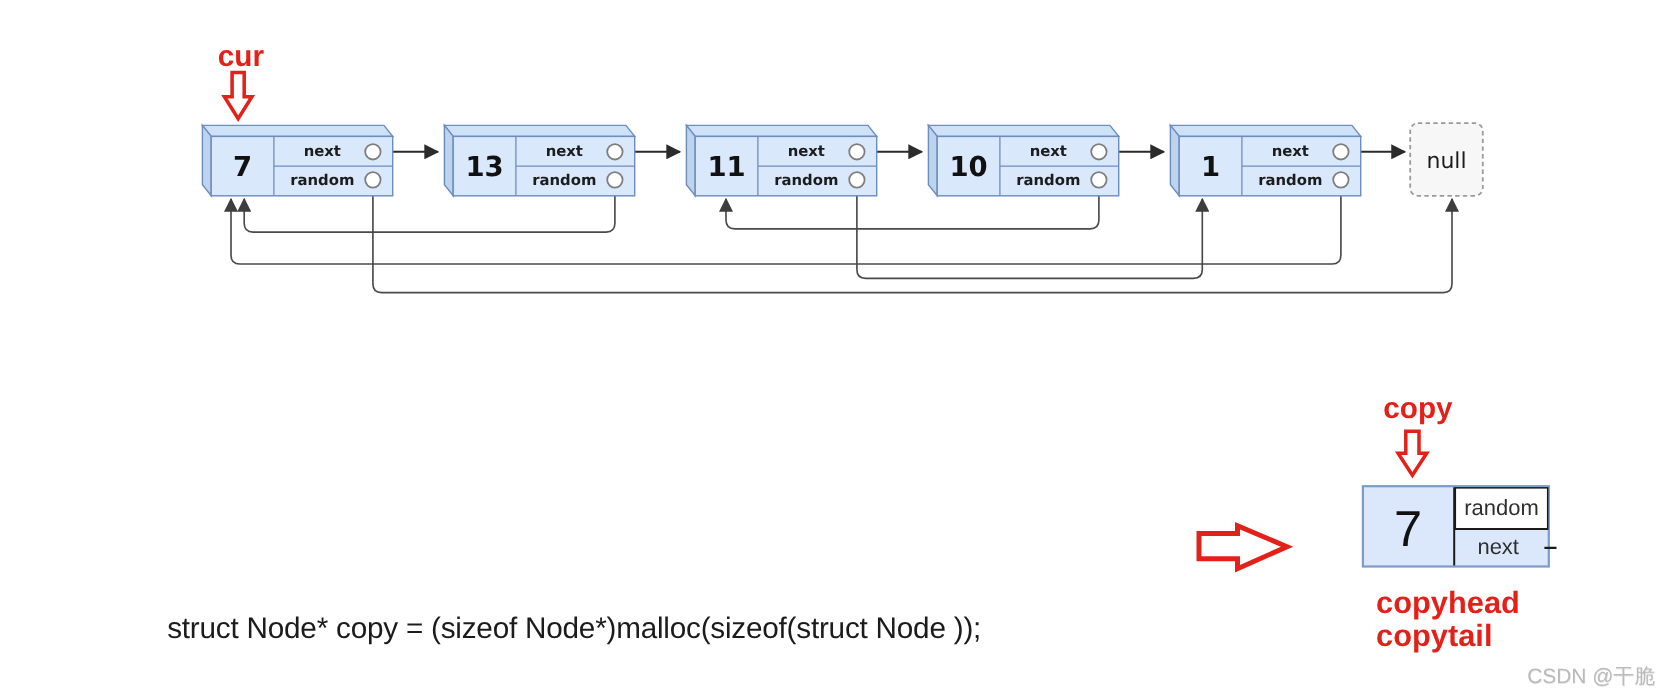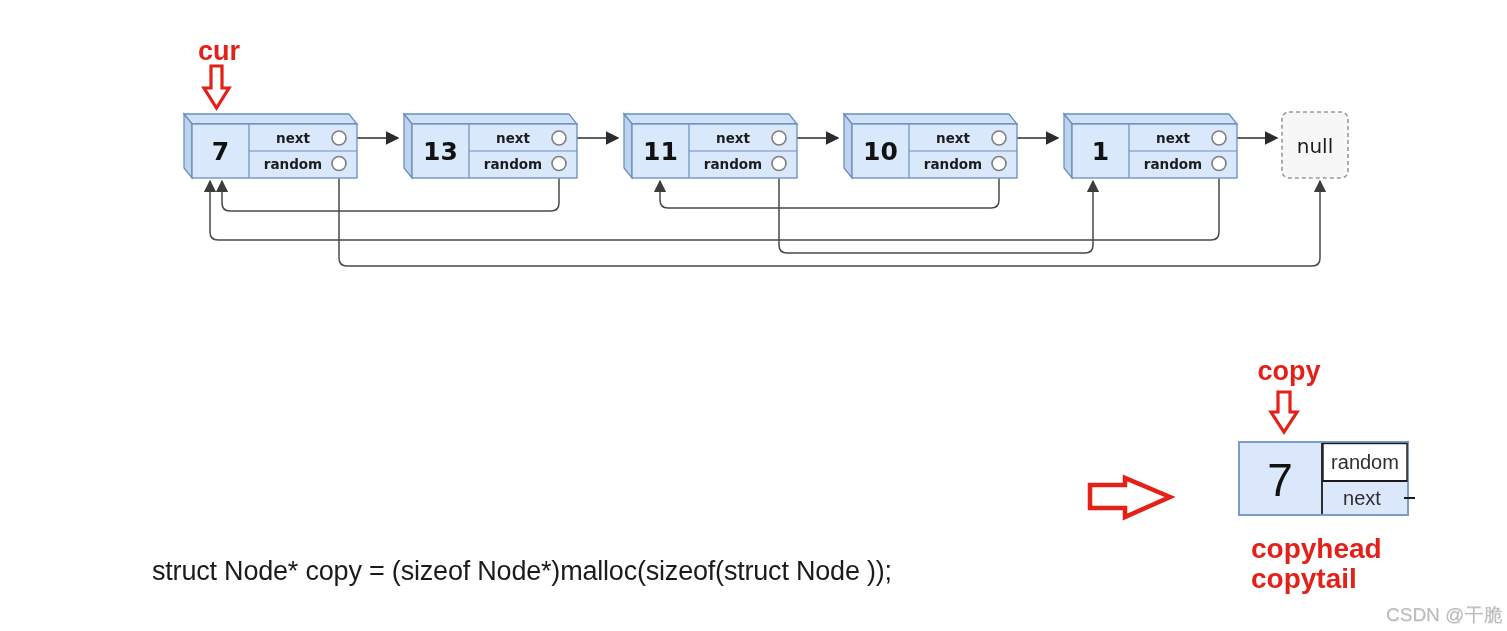--- a/index.html
+++ b/index.html
@@ -1,17 +1,17 @@
 <!DOCTYPE html>
 <html><head>
 <meta charset="utf-8">
 <style>
   html,body{margin:0;padding:0;background:#ffffff;}
   #canvas{position:relative;width:1507px;height:631px;background:#ffffff;overflow:hidden;
-          font-family:"Liberation Sans",sans-serif;}
+          font-family:"Liberation Sans",sans-serif;text-align:center;}
   svg{position:absolute;left:0;top:0;}
   
   .cube-top{fill:#cfe1f6;stroke:#6c8ebf;stroke-width:1.3;}
   .cube-side{fill:#bdd3ee;stroke:#6c8ebf;stroke-width:1.3;}
   .cube-front{fill:#dae8fc;stroke:#6c8ebf;stroke-width:1.3;}
   .cube-div{stroke:#6c8ebf;stroke-width:1.2;}
   .port{fill:#ffffff;stroke:#7e7e7e;stroke-width:1.6;}
   .node-value{font-family:"DejaVu Sans",sans-serif;font-size:25px;font-weight:bold;fill:#111;
               text-anchor:middle;dominant-baseline:central;}
   .field-label{font-family:"DejaVu Sans",sans-serif;font-size:13.5px;font-weight:600;fill:#1c1c1c;

